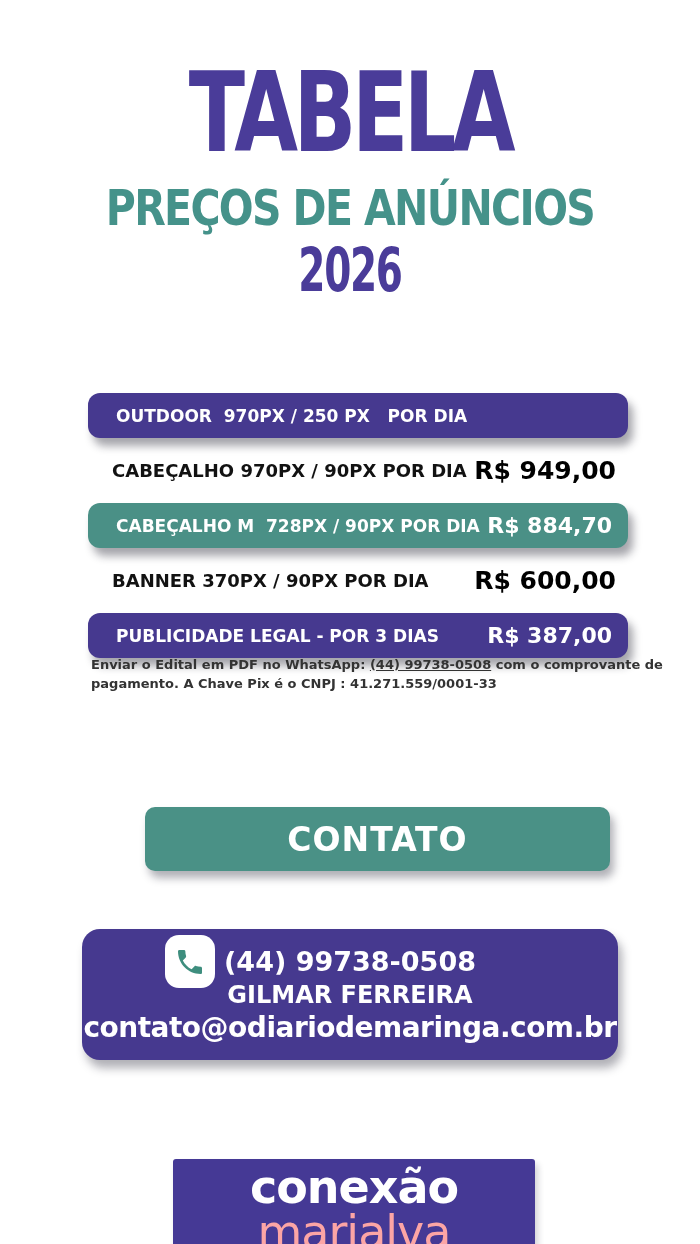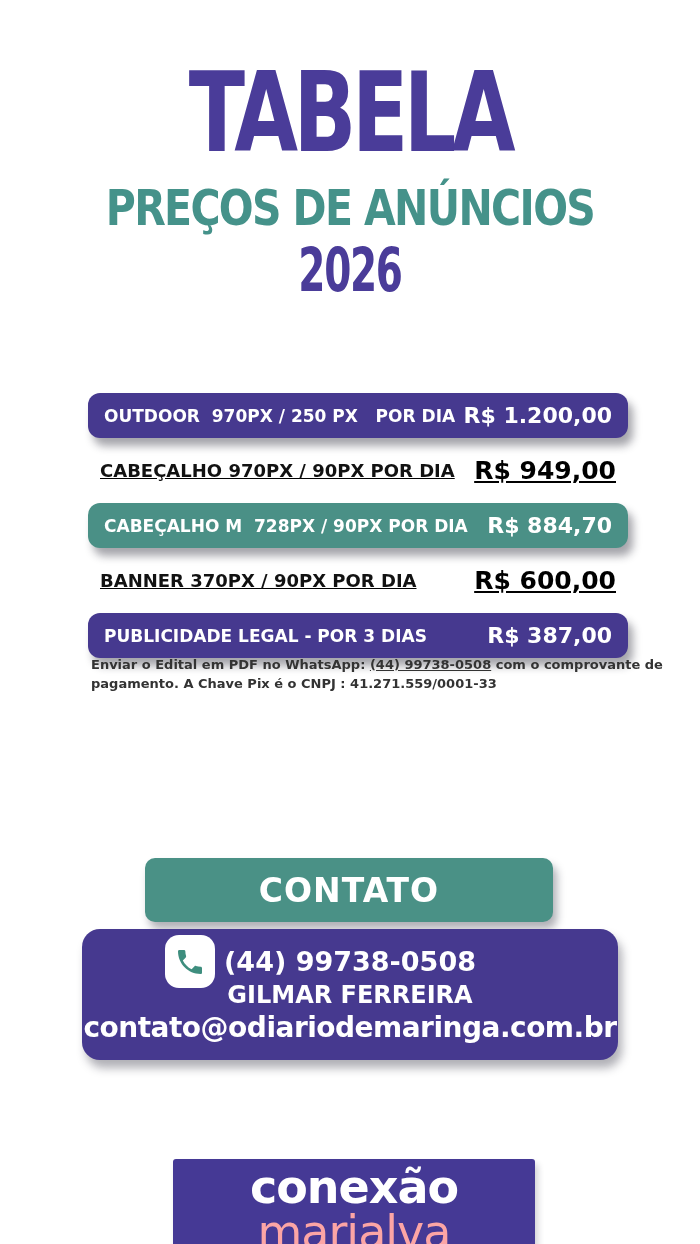--- a/index.html
+++ b/index.html
@@ -29,44 +29,44 @@
     letter-spacing:-2px; transform:scaleX(0.65); transform-origin:center top;
   }
 
   
   .price-table { top:393px; left:88px; width:540px; }
   .row {
     height:45px; margin-bottom:10px; border-radius:12px;
     display:flex; align-items:center; justify-content:space-between;
     padding:0 16px;
   }
-  .row-label { font-weight:bold; white-space:pre; }
+  .row-label { font-weight:bold; white-space:pre;margin-left:12px; }
   .row-price { font-weight:bold; white-space:nowrap; flex-shrink:0; }
   .row--purple {
     background:#46398F; box-shadow:5px 8px 9px rgba(30,30,45,0.40);
   }
   .row--purple .row-label { color:#ffffff; font-size:17px; }
   .row--purple .row-price { color:#ffffff; font-size:22px; }
   .row--teal {
     background:#4A9086; box-shadow:5px 8px 9px rgba(30,30,45,0.40);
   }
   .row--teal .row-label { color:#ffffff; font-size:17px; }
   .row--teal .row-price { color:#ffffff; font-size:22px; }
-  .row--plain { background:transparent; border-radius:0; padding:0 12px;text-decoration:underline; }
+  .row--plain { background:transparent; border-radius:0; padding:0 12px; }
   .row--plain .row-label { color:#121212; font-size:18px; }
   .row--plain .row-price { color:#000000; font-size:25px; }
 
   
   .note { top:655px; left:91px; color:#333333; font-size:13px; font-weight:bold; }
   .note-line { white-space:nowrap; line-height:19px; }
   .note-phone { text-decoration:underline; }
 
   
   .contact-heading {
-    top:858px; left:145px; width:408px; height:64px; border-radius:10px;
+    top:807px; left:145px; width:465px; height:64px; border-radius:10px;
     background:#4A9186; box-shadow:4px 7px 8px rgba(30,30,45,0.35);
     color:#ffffff; font-size:33px; font-weight:bold; letter-spacing:1px;
     display:flex; align-items:center; justify-content:center;
   }
   .contact-card {
     top:929px; left:82px; width:536px; height:131px; border-radius:18px;
     background:#46398F; box-shadow:4px 8px 10px rgba(30,30,45,0.35);
     display:flex; flex-direction:column; justify-content:center; align-items:center;
     color:#ffffff; text-align:center;
   }
@@ -91,21 +91,20 @@
 </head>
 <body>
 
 <div class="abs title-main">TABELA</div>
 <div class="abs title-sub">PREÇOS DE ANÚNCIOS</div>
 <div class="abs title-year">2026</div>
 
 <section class="abs price-table">
   <div class="row row--purple">
     <span class="row-label">OUTDOOR  970PX / 250 PX   POR DIA</span>
-    <span class="row-price">R$ 1.200,00</span>
   </div>
   <div class="row row--plain">
     <span class="row-label">CABEÇALHO 970PX / 90PX POR DIA</span>
     <span class="row-price">R$ 949,00</span>
   </div>
   <div class="row row--teal">
     <span class="row-label">CABEÇALHO M  728PX / 90PX POR DIA</span>
     <span class="row-price">R$ 884,70</span>
   </div>
   <div class="row row--plain">

